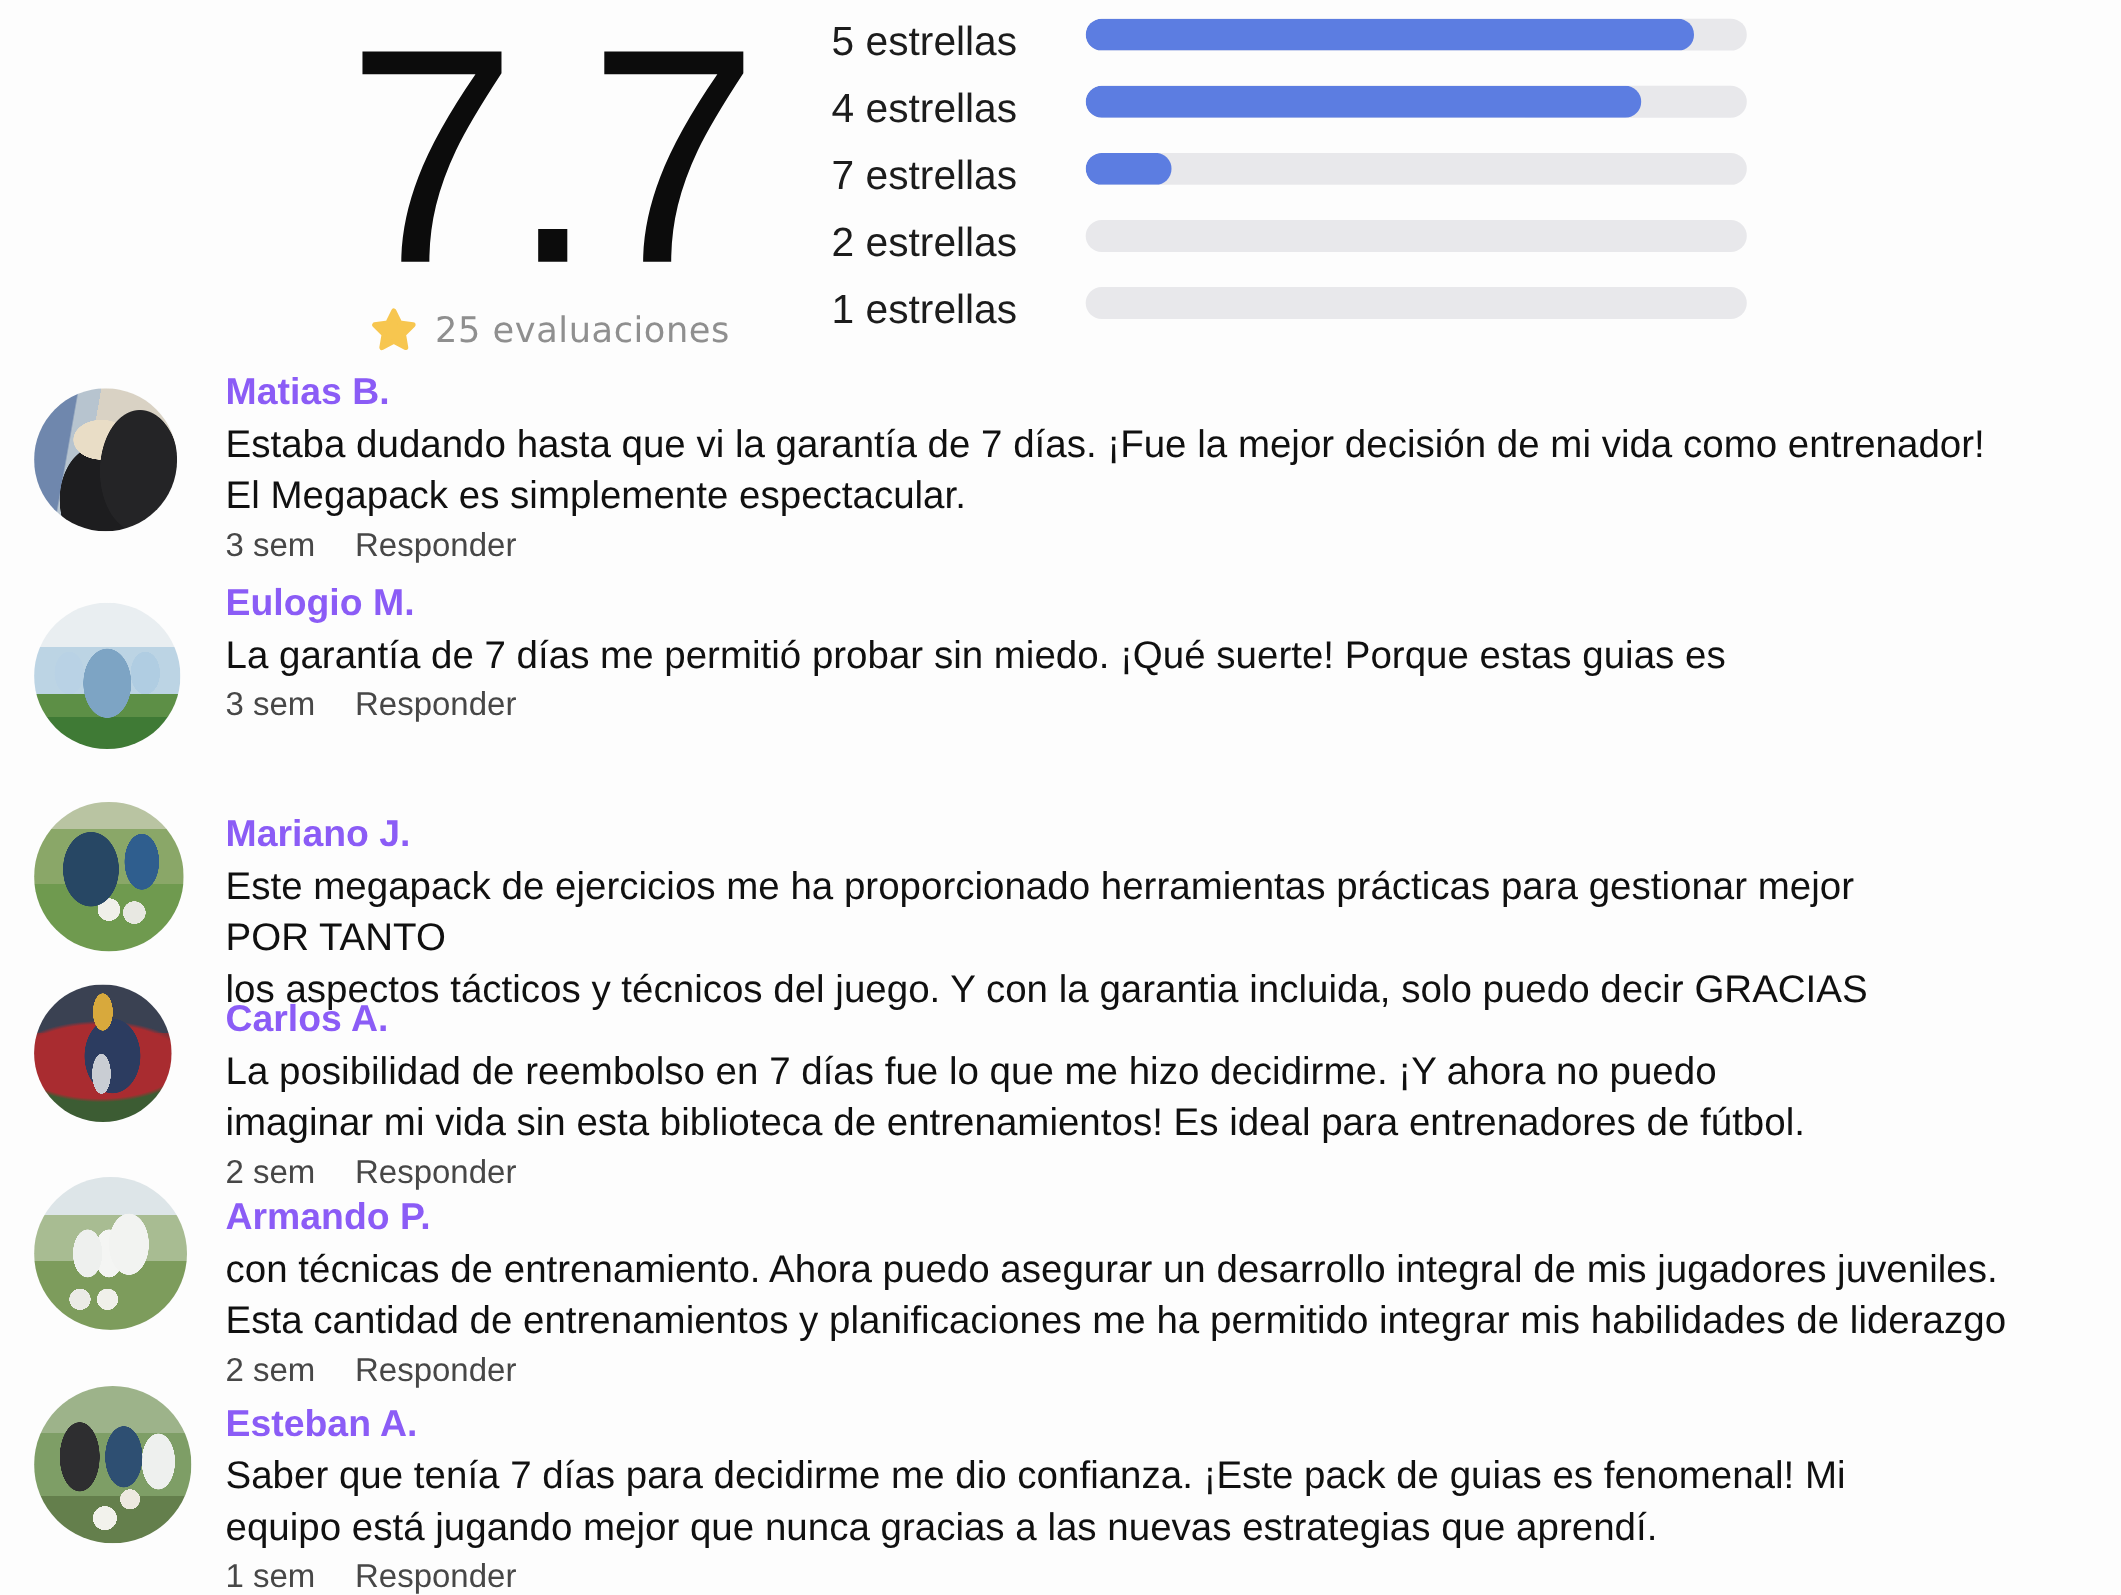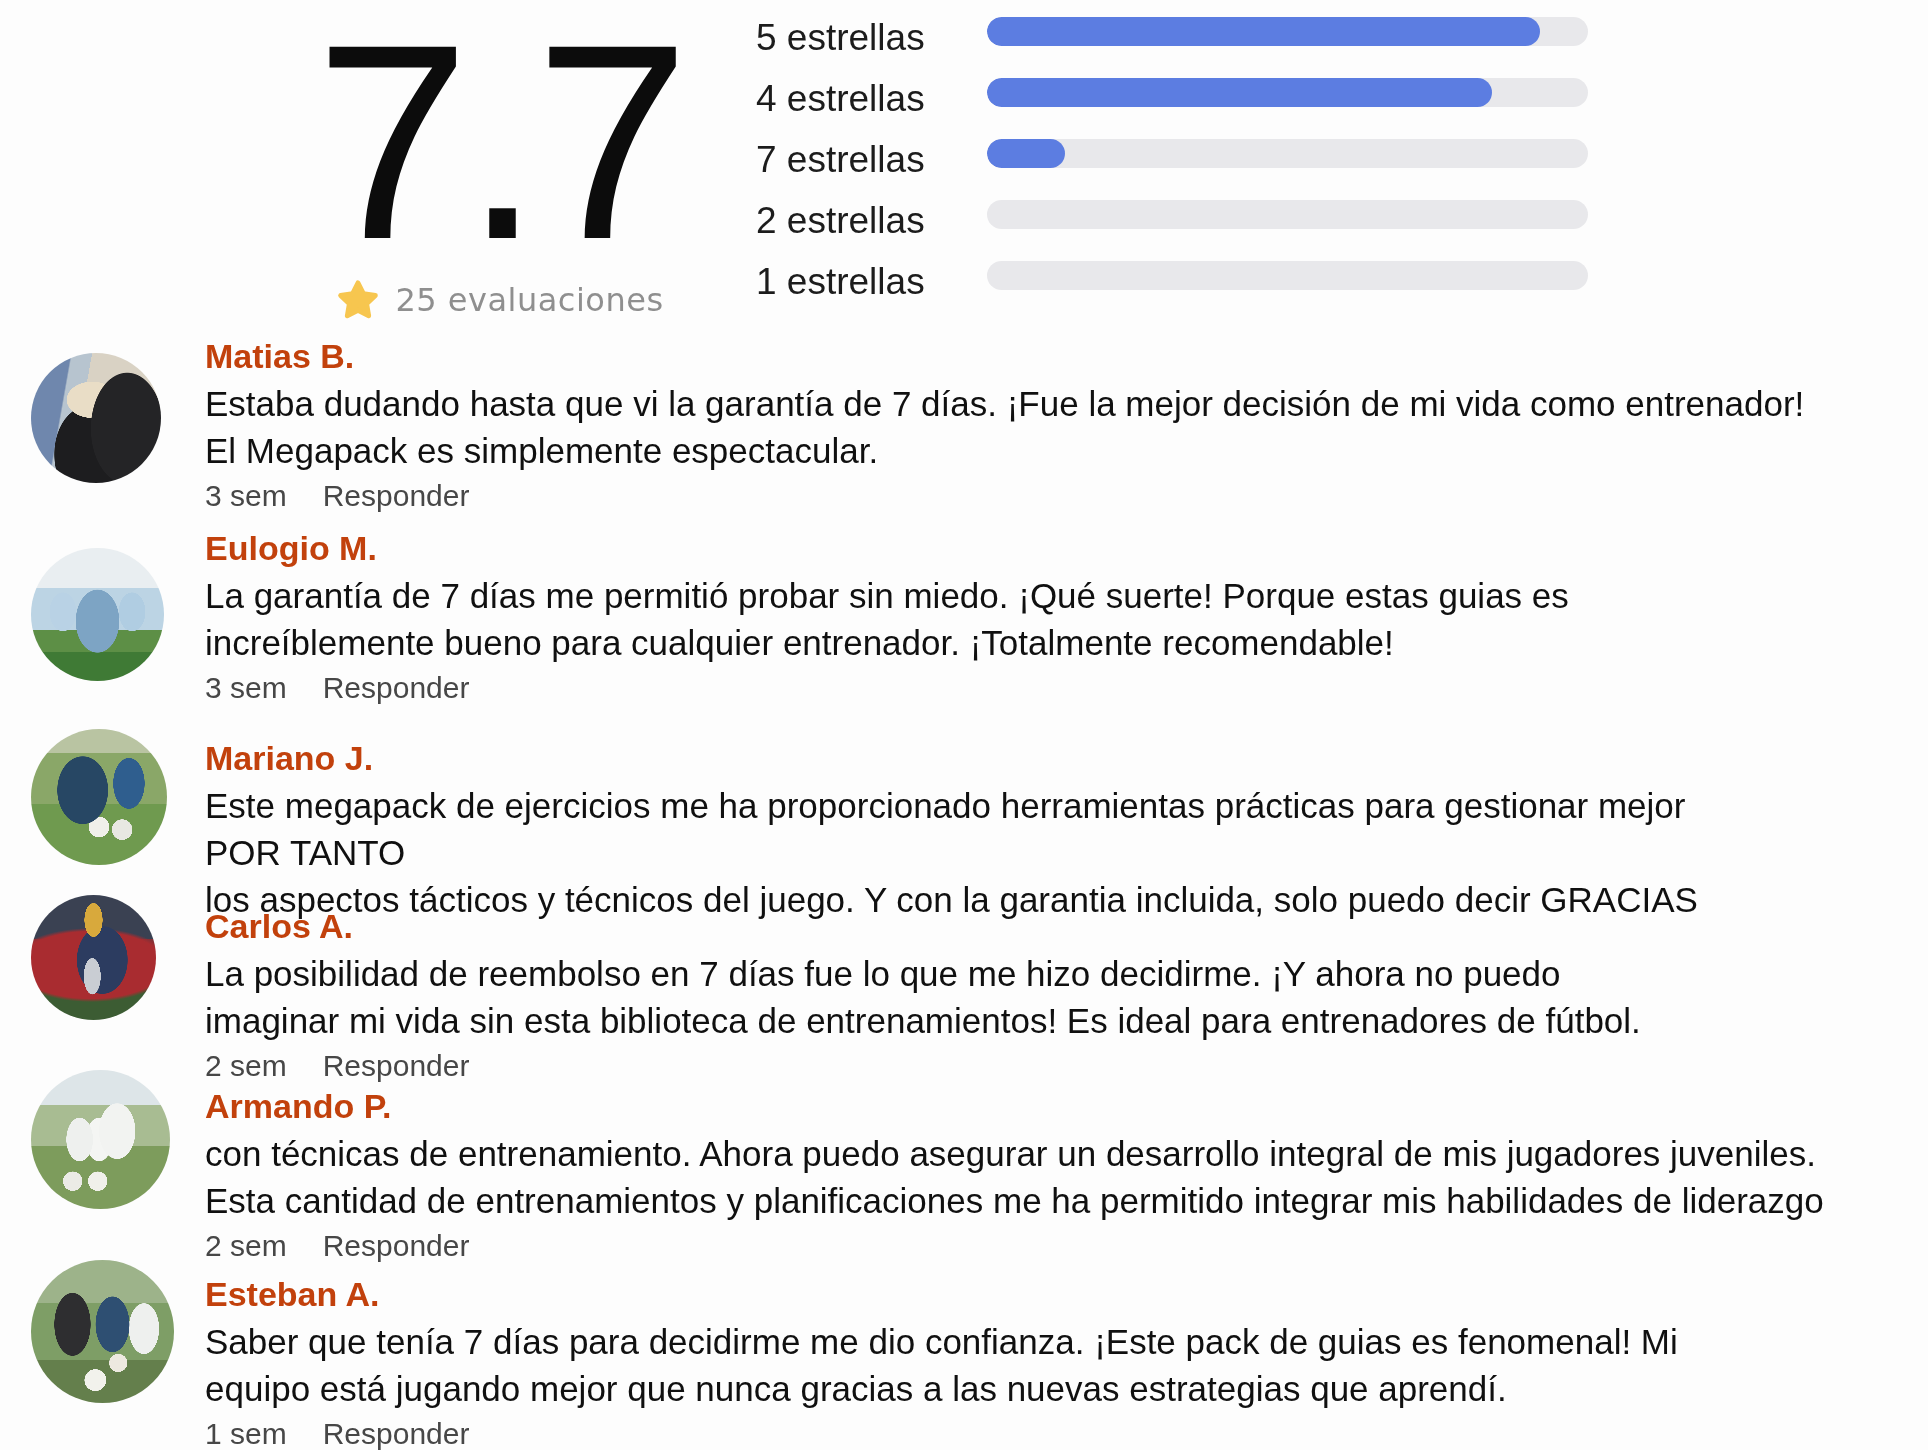--- a/index.html
+++ b/index.html
@@ -41,21 +41,21 @@
   .bar-fill{display:block;height:100%;border-radius:15px;background:#5c7de1;}
 
   
   .review{position:absolute;left:31px;width:1866px;}
   .avatar{
     position:absolute;left:0;border-radius:50%;
     background-color:#9aa88a;
   }
   .review .content{margin-left:174px;}
   .reviewer-name{
-    margin:0 0 4px 0;font-size:34px;line-height:40px;font-weight:700;color:#c2410c;
+    margin:0 0 4px 0;font-size:34px;line-height:40px;font-weight:700;color:#8b5cf6;
   }
   .review-line{margin:0;font-size:35px;line-height:47px;color:#101010;}
   .review-footer{
     display:flex;gap:36px;margin-top:2px;
     font-size:30px;font-weight:400;color:#474747;line-height:40px;
   }
   .reply{cursor:pointer;}
 
   .rv1{top:336px}.rv1 .avatar{top:17px;width:130px;height:130px;}
   .rv2{top:528px}.rv2 .avatar{top:20px;width:133px;height:133px;}
@@ -163,21 +163,20 @@
         <span class="reply">Responder</span>
       </div>
     </div>
   </article>
 
   <article class="review rv2">
     <span class="avatar av2"></span>
     <div class="content">
       <h3 class="reviewer-name">Eulogio M.</h3>
       <p class="review-line">La garantía de 7 días me permitió probar sin miedo. ¡Qué suerte! Porque estas guias es</p>
-      <p class="review-line">increíblemente bueno para cualquier entrenador. ¡Totalmente recomendable!</p>
       <div class="review-footer">
         <span class="time">3 sem</span>
         <span class="reply">Responder</span>
       </div>
     </div>
   </article>
 
   <article class="review rv3">
     <span class="avatar av3"></span>
     <div class="content">

